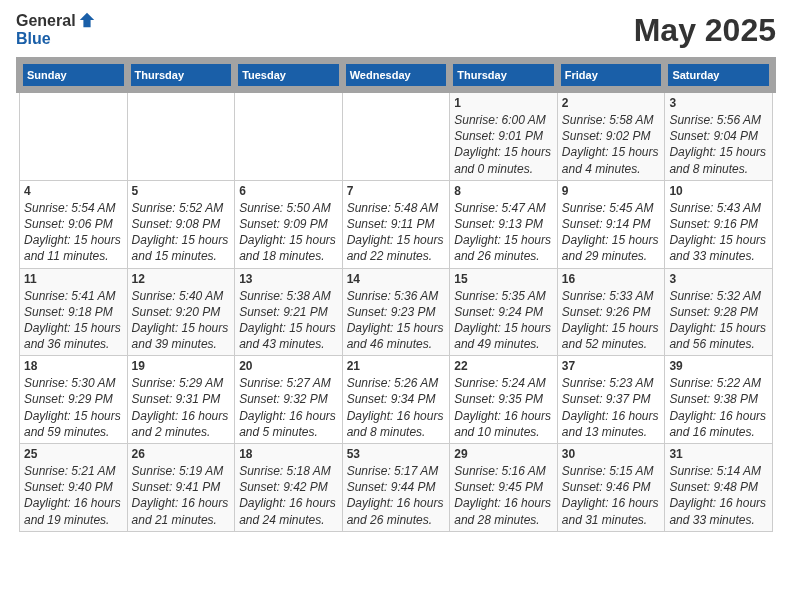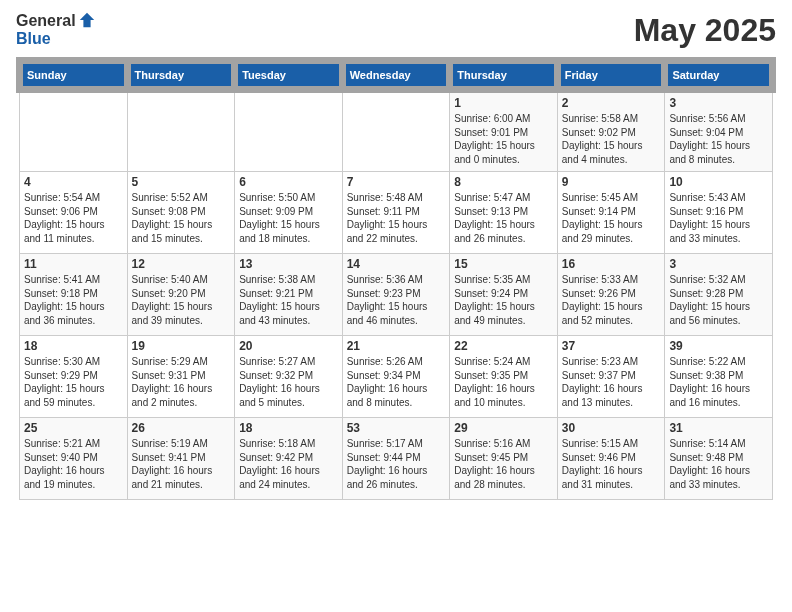--- a/index.html
+++ b/index.html
@@ -91,22 +91,23 @@
     }
     .day-number {
       font-weight: bold;
       font-size: 12px;
       color: #333;
       margin-bottom: 2px;
       display: block;
     }
     .day-info {
       color: #333;
-      font-size: 10px;
+      font-size: 12px;
       line-height: 1.35;
+      font-style: italic;
     }
     .empty-cell {
       background: #fff !important;
     }
   </style>
 </head>
 <body>
 
 <div class="page">
   <div class="header">

